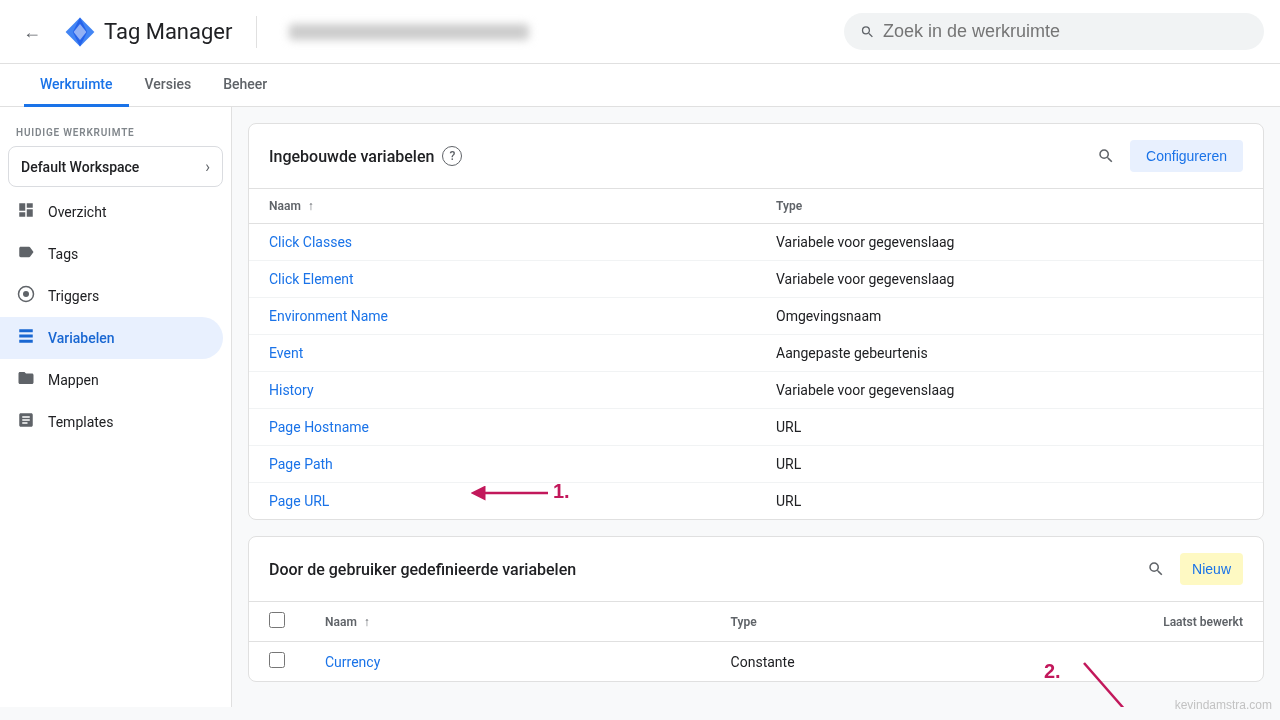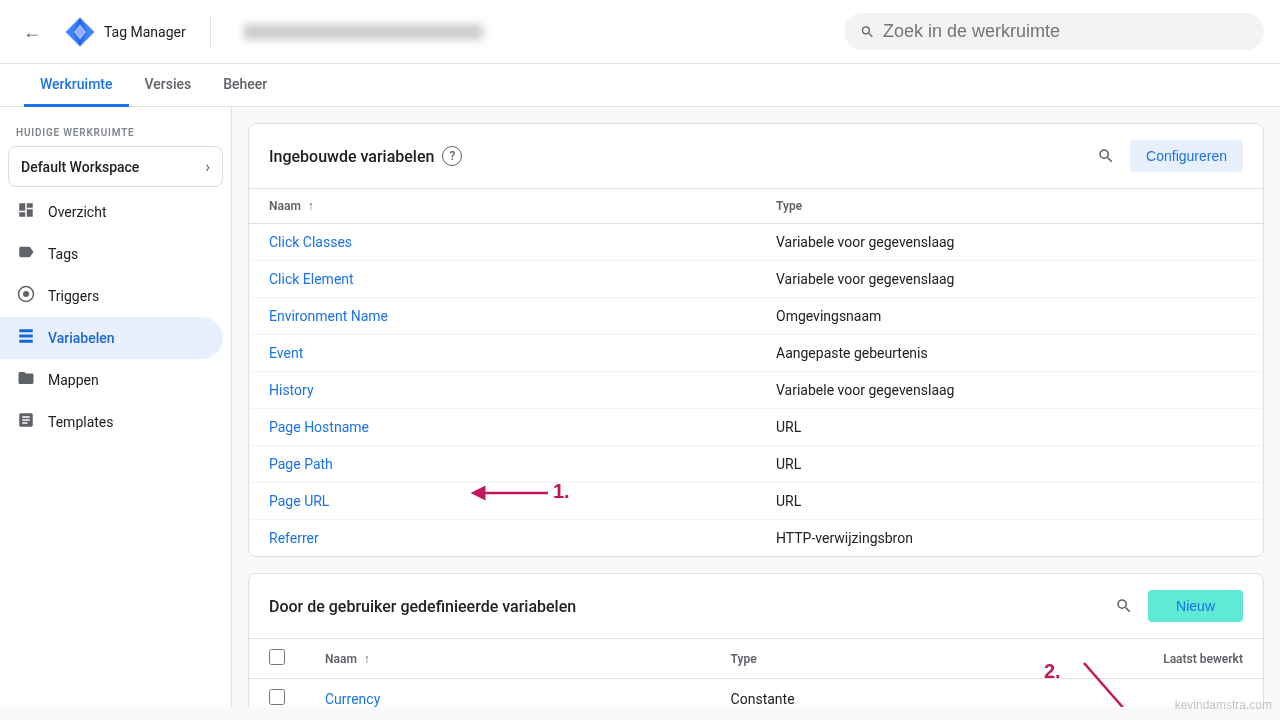--- a/index.html
+++ b/index.html
@@ -21,21 +21,21 @@
       cursor: pointer; color: #5f6368; font-size: 18px;
       border-radius: 50%;
     }
     .topbar-logo {
       display: flex; align-items: center; gap: 8px;
     }
     .logo-diamond {
       width: 32px; height: 32px;
     }
     .topbar-title {
-      font-size: 14px; font-weight: 400; color: #202124;
+      font-size: 22px; font-weight: 400; color: #202124;
       margin-right: 8px;
     }
     .topbar-divider {
       width: 1px; height: 32px; background: #e0e0e0;
     }
     .topbar-account {
       display: flex; align-items: center; gap: 4px;
       flex: 1; padding: 0 16px;
     }
     .account-blurred {
@@ -160,23 +160,23 @@
       display: flex; gap: 8px;
     }
     .btn-configure {
       background: #e8f0fe; color: #1a73e8;
       border: none; border-radius: 4px;
       padding: 8px 16px;
       font-size: 14px; font-weight: 500;
       cursor: pointer;
     }
     .btn-new {
-      background: #5eead4; color: #1a73e8;
+      background: #fef9c3; color: #1a73e8;
       border: none; border-radius: 4px;
-      padding: 8px 28px;
+      padding: 8px 12px;
       font-size: 14px; font-weight: 500;
       cursor: pointer;
     }
 
     
     .data-table { width: 100%; border-collapse: collapse; }
     .data-table th {
       padding: 10px 20px;
       text-align: left;
       font-size: 12px; font-weight: 600; color: #5f6368;
@@ -365,24 +365,20 @@
     <td>URL</td>
   </tr>
               <tr>
     <td><a class="cell-link">Page Path</a></td>
     <td>URL</td>
   </tr>
               <tr>
     <td><a class="cell-link">Page URL</a></td>
     <td>URL</td>
   </tr>
-              <tr>
-    <td><a class="cell-link">Referrer</a></td>
-    <td>HTTP-verwijzingsbron</td>
-  </tr>
             </tbody>
         </table>
       </div>
 
       <div class="section-card">
         <div class="section-header">
           <div class="section-title">
             <span>Door de gebruiker gedefinieerde variabelen</span>
           </div>
           <div class="section-actions">

